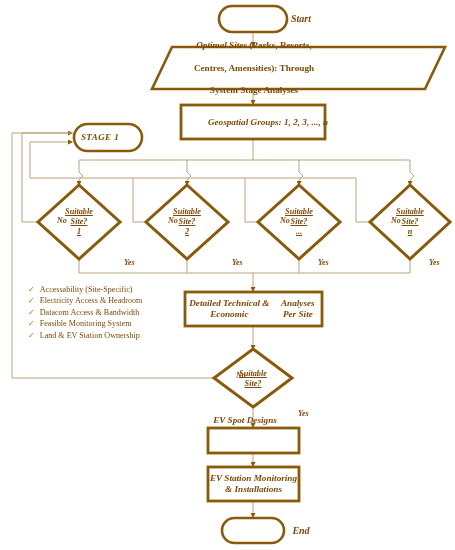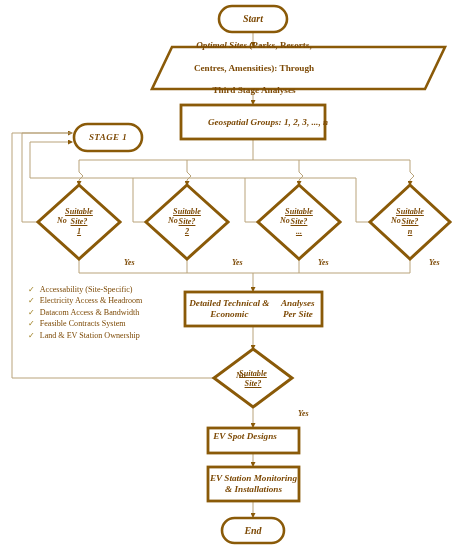--- a/index.html
+++ b/index.html
@@ -12,21 +12,21 @@
   .node-text{
     position:absolute;
     display:flex;align-items:center;justify-content:center;
     text-align:center;
     color:#7d4a06;
     font-style:italic;
     font-weight:bold;
     line-height:1.18;
     pointer-events:none;
   }
-  .t-start{font-size:10px;}
+  .t-start{font-size:10px;padding-left:48px;}
   .t-para{font-size:9.2px;font-weight:bold;font-style:normal;gap:12px;}
   .t-para i{font-style:italic;}
   .t-proc{font-size:9.2px;}
   .t-dec{font-size:8.2px;text-decoration:underline;}
   .t-stage{font-size:9px;letter-spacing:.4px;}
   .edge-label{
     position:absolute;color:#7d4a06;font-style:italic;font-weight:bold;
     font-size:8px;pointer-events:none;white-space:nowrap;margin-left:40px;
   }
 
@@ -123,26 +123,26 @@
     </g>
   </svg>
 
   <div class="node-text t-start" style="left:219px;top:6px;width:68px;height:26px;">Start</div>
 
   <div class="node-text t-para" style="left:168px;top:47px;width:172px;height:42px;flex-direction:column;">
     <div style="white-space:nowrap;">
       <i>Optimal Sites</i><span> (Parks, Resorts,</span>
     </div>
     <div>Centres, Amensities): Through</div>
-    <div>Third Stage Analyses</div>
+    <div>System Stage Analyses</div>
   </div>
 
   <div class="node-text t-proc" style="left:181px;top:105px;width:174px;height:34px;text-align:center;">Geospatial Groups: 1, 2, 3, ..., n</div>
 
-  <div class="node-text t-stage" style="left:74px;top:124px;width:68px;height:27px;">STAGE 1</div>
+  <div class="node-text t-stage" style="left:66px;top:124px;width:68px;height:27px;">STAGE 1</div>
 
   <div class="node-text t-dec" style="left:49px;top:200px;width:60px;height:44px;flex-direction:column;">
     <div>Suitable</div>
     <div>Site?</div>
     <div>1</div>
   </div>
   <div class="node-text t-dec" style="left:157px;top:200px;width:60px;height:44px;flex-direction:column;">
     <div>Suitable</div>
     <div>Site?</div>
     <div>2</div>
@@ -176,42 +176,42 @@
     <div class="check-row">
       <span class="check-mark">✓</span>
       <span class="check-label">Electricity Access &amp; Headroom</span>
     </div>
     <div class="check-row">
       <span class="check-mark">✓</span>
       <span class="check-label">Datacom Access &amp; Bandwidth</span>
     </div>
     <div class="check-row">
       <span class="check-mark">✓</span>
-      <span class="check-label">Feasible Contracts System</span>
+      <span class="check-label">Feasible Monitoring System</span>
     </div>
     <div class="check-row">
       <span class="check-mark">✓</span>
       <span class="check-label">Land &amp; EV Station Ownership</span>
     </div>
   </div>
 
   <div class="node-text t-proc" style="left:185px;top:292px;width:137px;height:34px;flex-direction:row;">
     <div>Detailed Technical &amp; Economic</div>
     <div>Analyses Per Site</div>
   </div>
 
   <div class="node-text t-dec" style="left:223px;top:364px;width:60px;height:30px;flex-direction:column;">
     <div>Suitable</div>
     <div>Site?</div>
   </div>
 
   <div class="edge-label" style="left:196px;top:371px;">No</div>
   <div class="edge-label" style="left:258px;top:409px;">Yes</div>
 
-  <div class="node-text t-proc" style="left:208px;top:424px;width:74px;height:25px;font-family:Liberation Serif, serif;">EV Spot Designs</div>
+  <div class="node-text t-proc" style="left:208px;top:408px;width:74px;height:25px;font-family:Liberation Serif, serif;">EV Spot Designs</div>
 
   <div class="node-text t-proc" style="left:208px;top:467px;width:91px;height:34px;flex-direction:column;">
     <div>EV Station Monitoring</div>
     <div>&amp; Installations</div>
   </div>
 
   <div class="node-text t-start" style="left:222px;top:518px;width:62px;height:25px;">End</div>
 
 </div>
 

